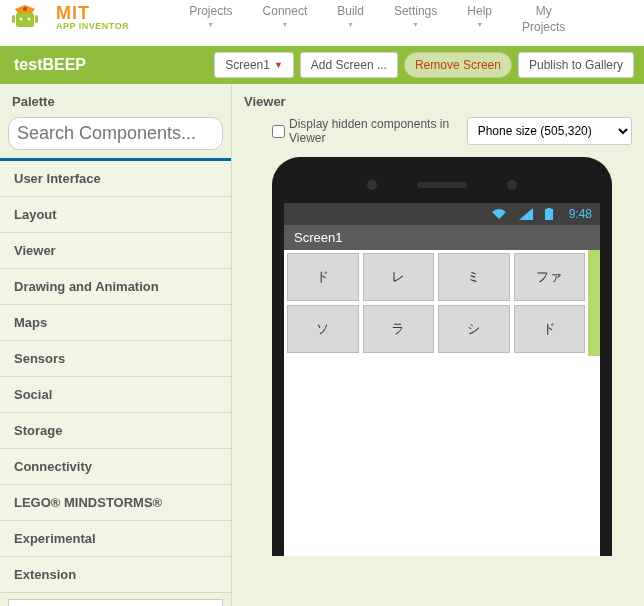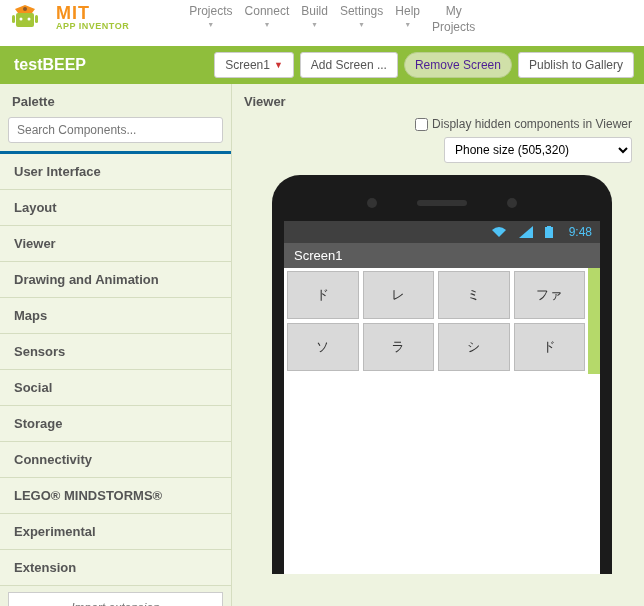--- a/index.html
+++ b/index.html
@@ -5,52 +5,52 @@
   * { box-sizing: border-box; margin: 0; padding: 0; }
   body { font-family: Arial, Helvetica, sans-serif; font-size: 13px; color: #444; background: #fff; width: 644px; }
   
   
   .topbar { display: flex; align-items: flex-start; padding: 4px 10px 0 10px; height: 46px; }
   .logo { display: flex; align-items: center; gap: 16px; margin-right: 40px; }
   .logo-icon { width: 30px; height: 26px; position: relative; }
   .logo-text { display: flex; flex-direction: column; line-height: 1; }
   .logo-mit { font-size: 18px; font-weight: bold; color: #f6911c; letter-spacing: 1px; }
   .logo-sub { font-size: 9px; font-weight: bold; color: #a4c639; letter-spacing: 0.5px; }
-  .menu { display: flex; gap: 12px; margin-left: 20px; justify-content: flex-end; }
+  .menu { display: flex; gap: 30px; margin-left: 20px; justify-content: flex-end; }
   .menu-item { color: #888; font-size: 12px; text-align: center; cursor: pointer; line-height: 1.3; }
   .menu-item .caret { font-size: 8px; color: #aaa; display: block; }
   
   
   .projectbar { background: #8bc34a; background: #8fbe3c; display: flex; align-items: center; padding: 6px 10px; flex-wrap: wrap; }
   .project-name { color: #fff; font-weight: bold; font-size: 16px; padding-left: 4px; }
   .projectbar-controls { margin-left: auto; display: flex; gap: 6px; }
   .btn { background: #fff; border: 1px solid #ccc; border-radius: 3px; padding: 5px 10px; font-size: 12px; color: #555; cursor: pointer; display: inline-flex; align-items: center; gap: 4px; }
   .btn .caret2 { color: #c33; font-size: 9px; }
-  .btn.disabled { background: #d0e0a8; color: #4c1d95; border-color: #b8cd8c; border-radius: 13px; }
+  .btn.disabled { background: #d0e0a8; color: #c2410c; border-color: #b8cd8c; border-radius: 13px; }
   
   
   .main { display: flex; background: #e9efd8; }
   
   
   .panel-title { font-size: 13px; font-weight: bold; color: #555; padding: 10px 12px 8px; }
   .palette { width: 232px; background: #eef3e0; border-right: 1px solid #d5ddc0; display: flex; flex-direction: column; }
   .viewer { flex: 1; background: #eef3e0; }
   
   .search-wrap { padding: 0 8px 8px; }
-  .search { width: 100%; border: 1px solid #ccc; border-radius: 3px; padding: 5px 8px; font-size: 12px; color: #888; }
+  .search { width: 100%; border: 1px solid #ccc; border-radius: 11px; padding: 5px 8px; font-size: 18px; color: #888; }
   
   .cat-list { background: #f7faef; border-top: 3px solid #0369a1; }
   .cat-item { padding: 10px 14px; border-bottom: 1px solid #d5ddc0; font-size: 13px; font-weight: bold; color: #555; cursor: pointer; background: #f1f5e4; }
   
   .ext-box { margin: 6px 8px 10px; border: 1px solid #ccc; background: #fff; padding: 6px 8px 10px; }
   .import-link { text-align: center; font-style: italic; color: #777; text-decoration: underline; font-size: 12px; padding: 2px 0 8px; cursor: pointer; }
   
   
   .viewer-body { padding: 0 12px 12px 40px; }
-  .viewer-opts { display: flex; flex-direction: column; gap: 6px; margin-bottom: 12px; align-items: flex-end; }
+  .viewer-opts { display: flex; flex-direction: row; gap: 6px; margin-bottom: 12px; }
   .chk-row { display:flex; align-items:center; gap:4px; font-size:12px; color:#555; }
   .chk-row input { width:13px; height:13px; }
   .phonesize { border:1px solid #ccc; border-radius:3px; padding:4px 6px; font-size:12px; width:188px; background:#fff; }
   
   
   .phone-wrap { display:flex; justify-content:flex-start; }
   .phone { width: 340px; background:#1b1b1b; border-radius: 28px 28px 0 0; padding: 10px 12px 0 12px; position:relative; }
   .phone-top { height: 36px; display:flex; align-items:center; justify-content:center; gap:40px; }
   .speaker { width: 50px; height:6px; background:#333; border-radius:3px; }
   .cam { width:10px; height:10px; background:#333; border-radius:50%; }

